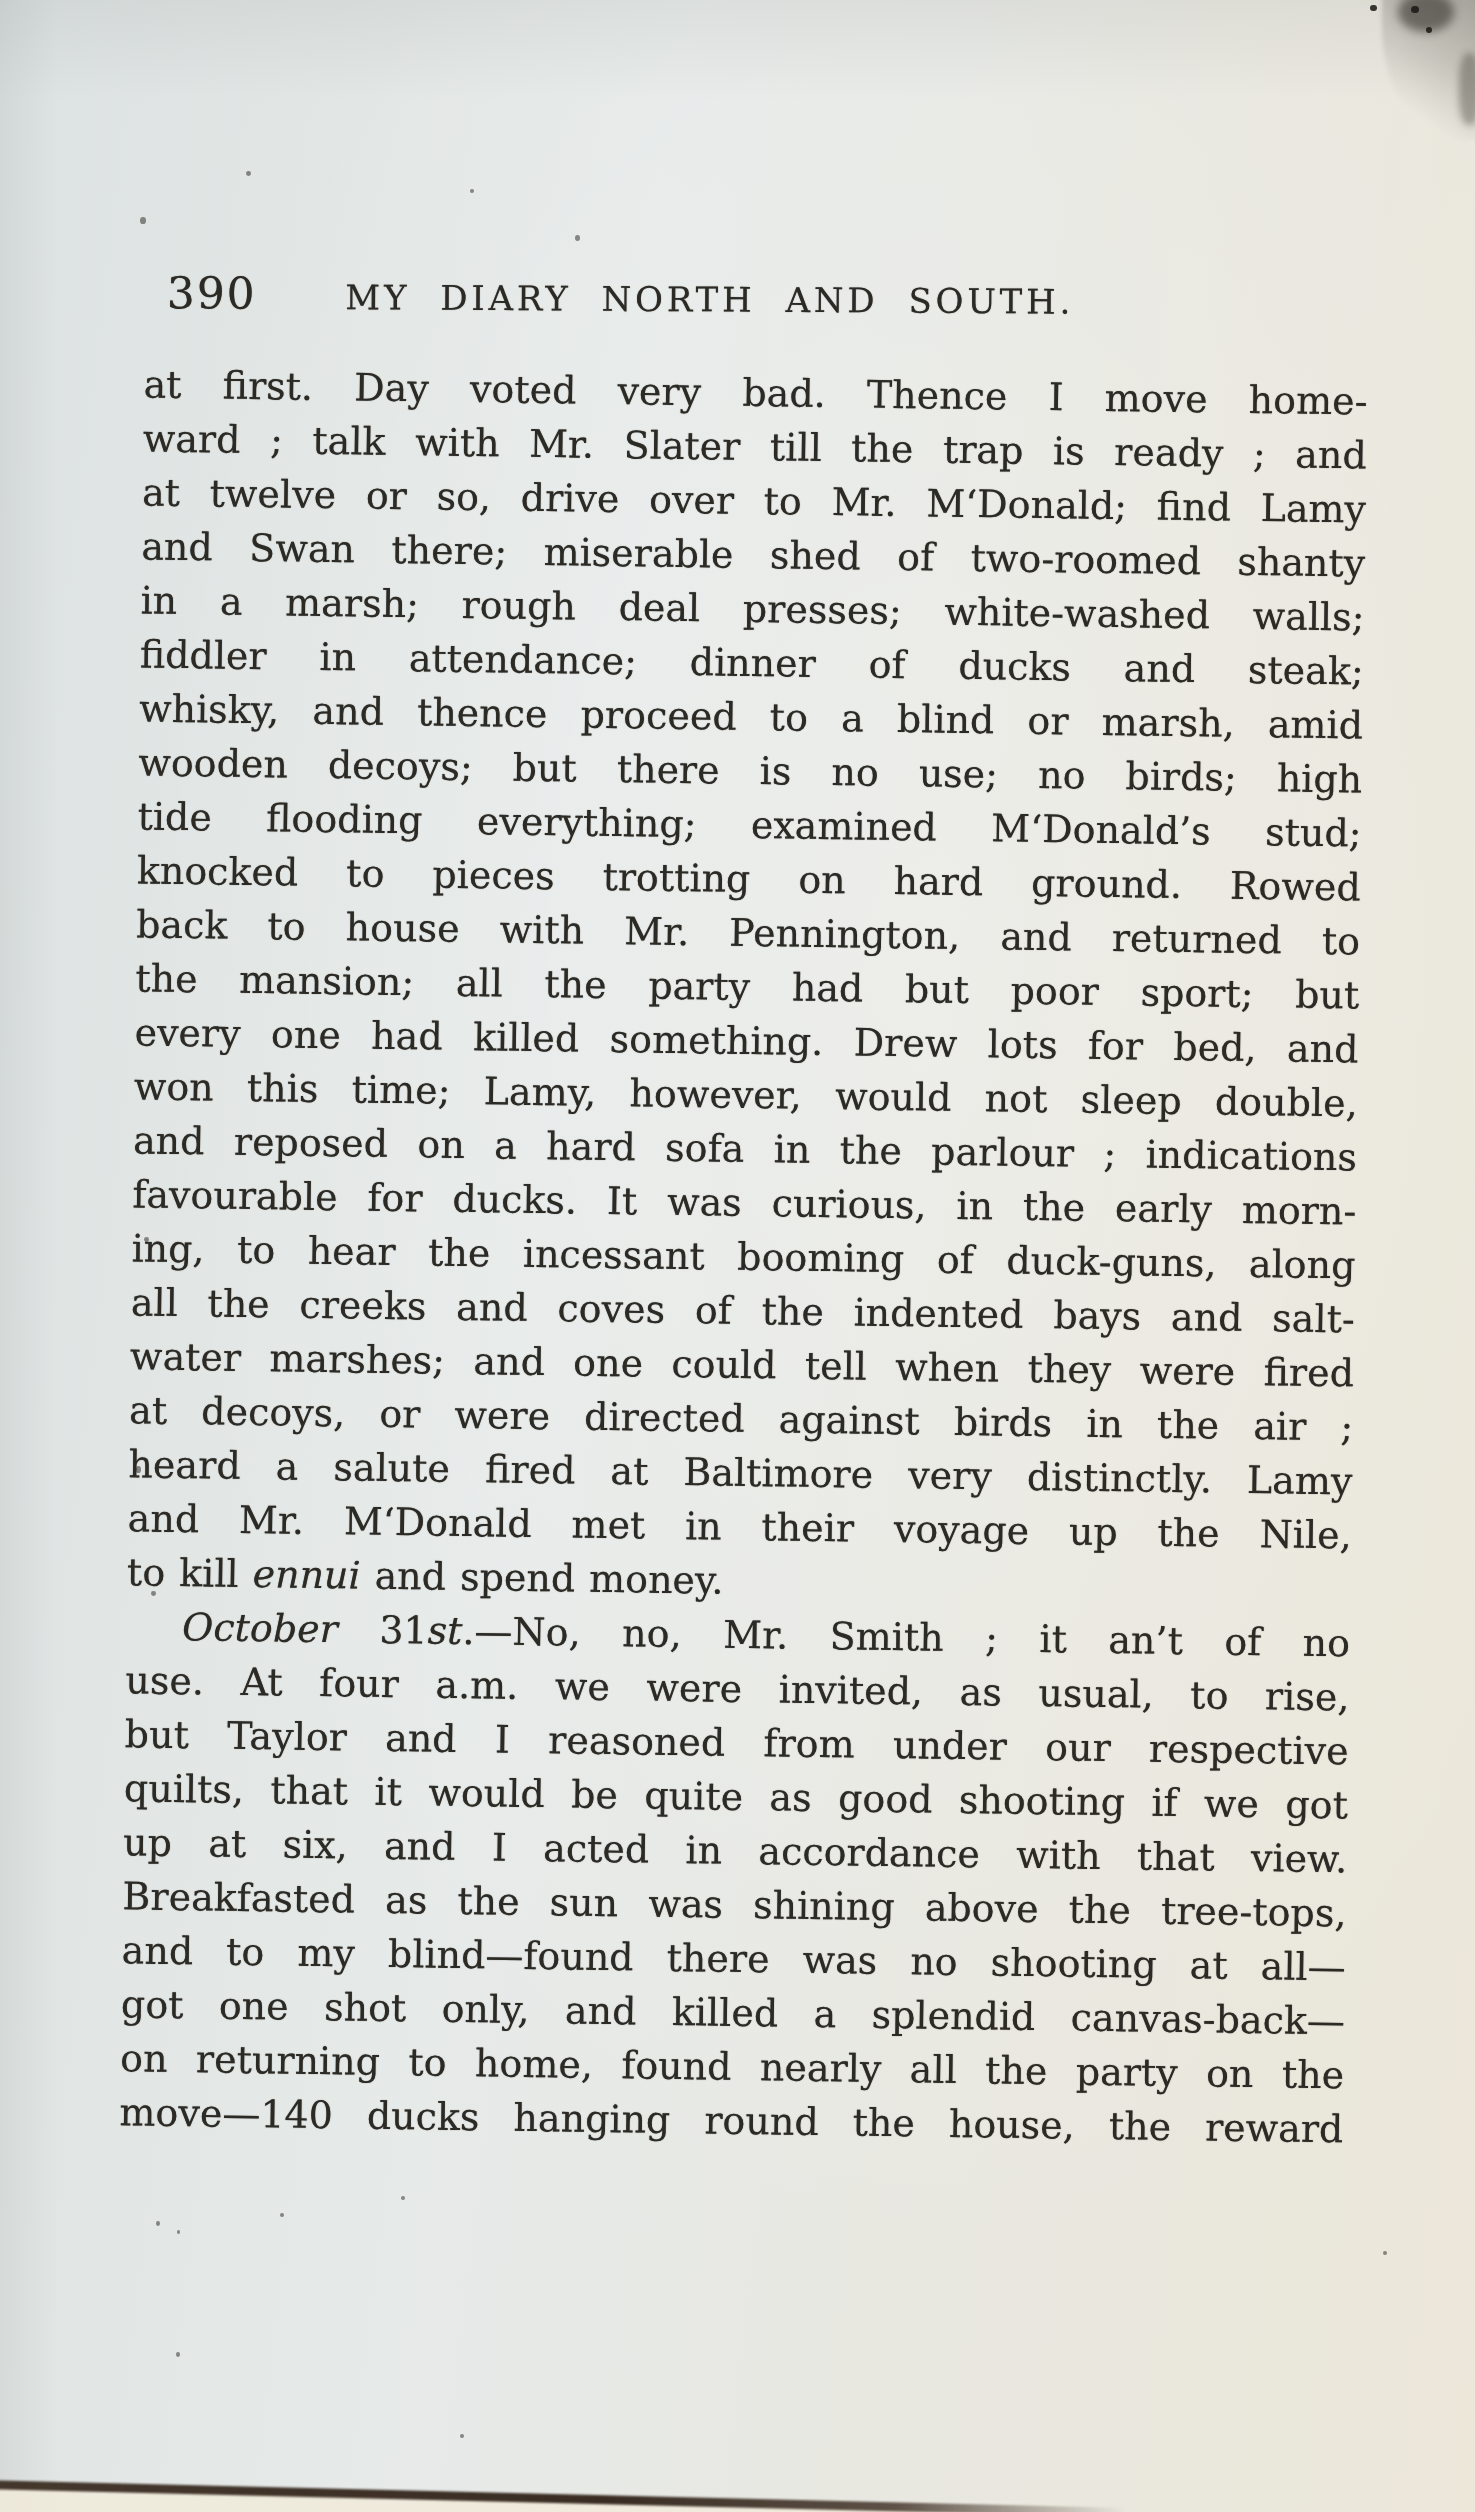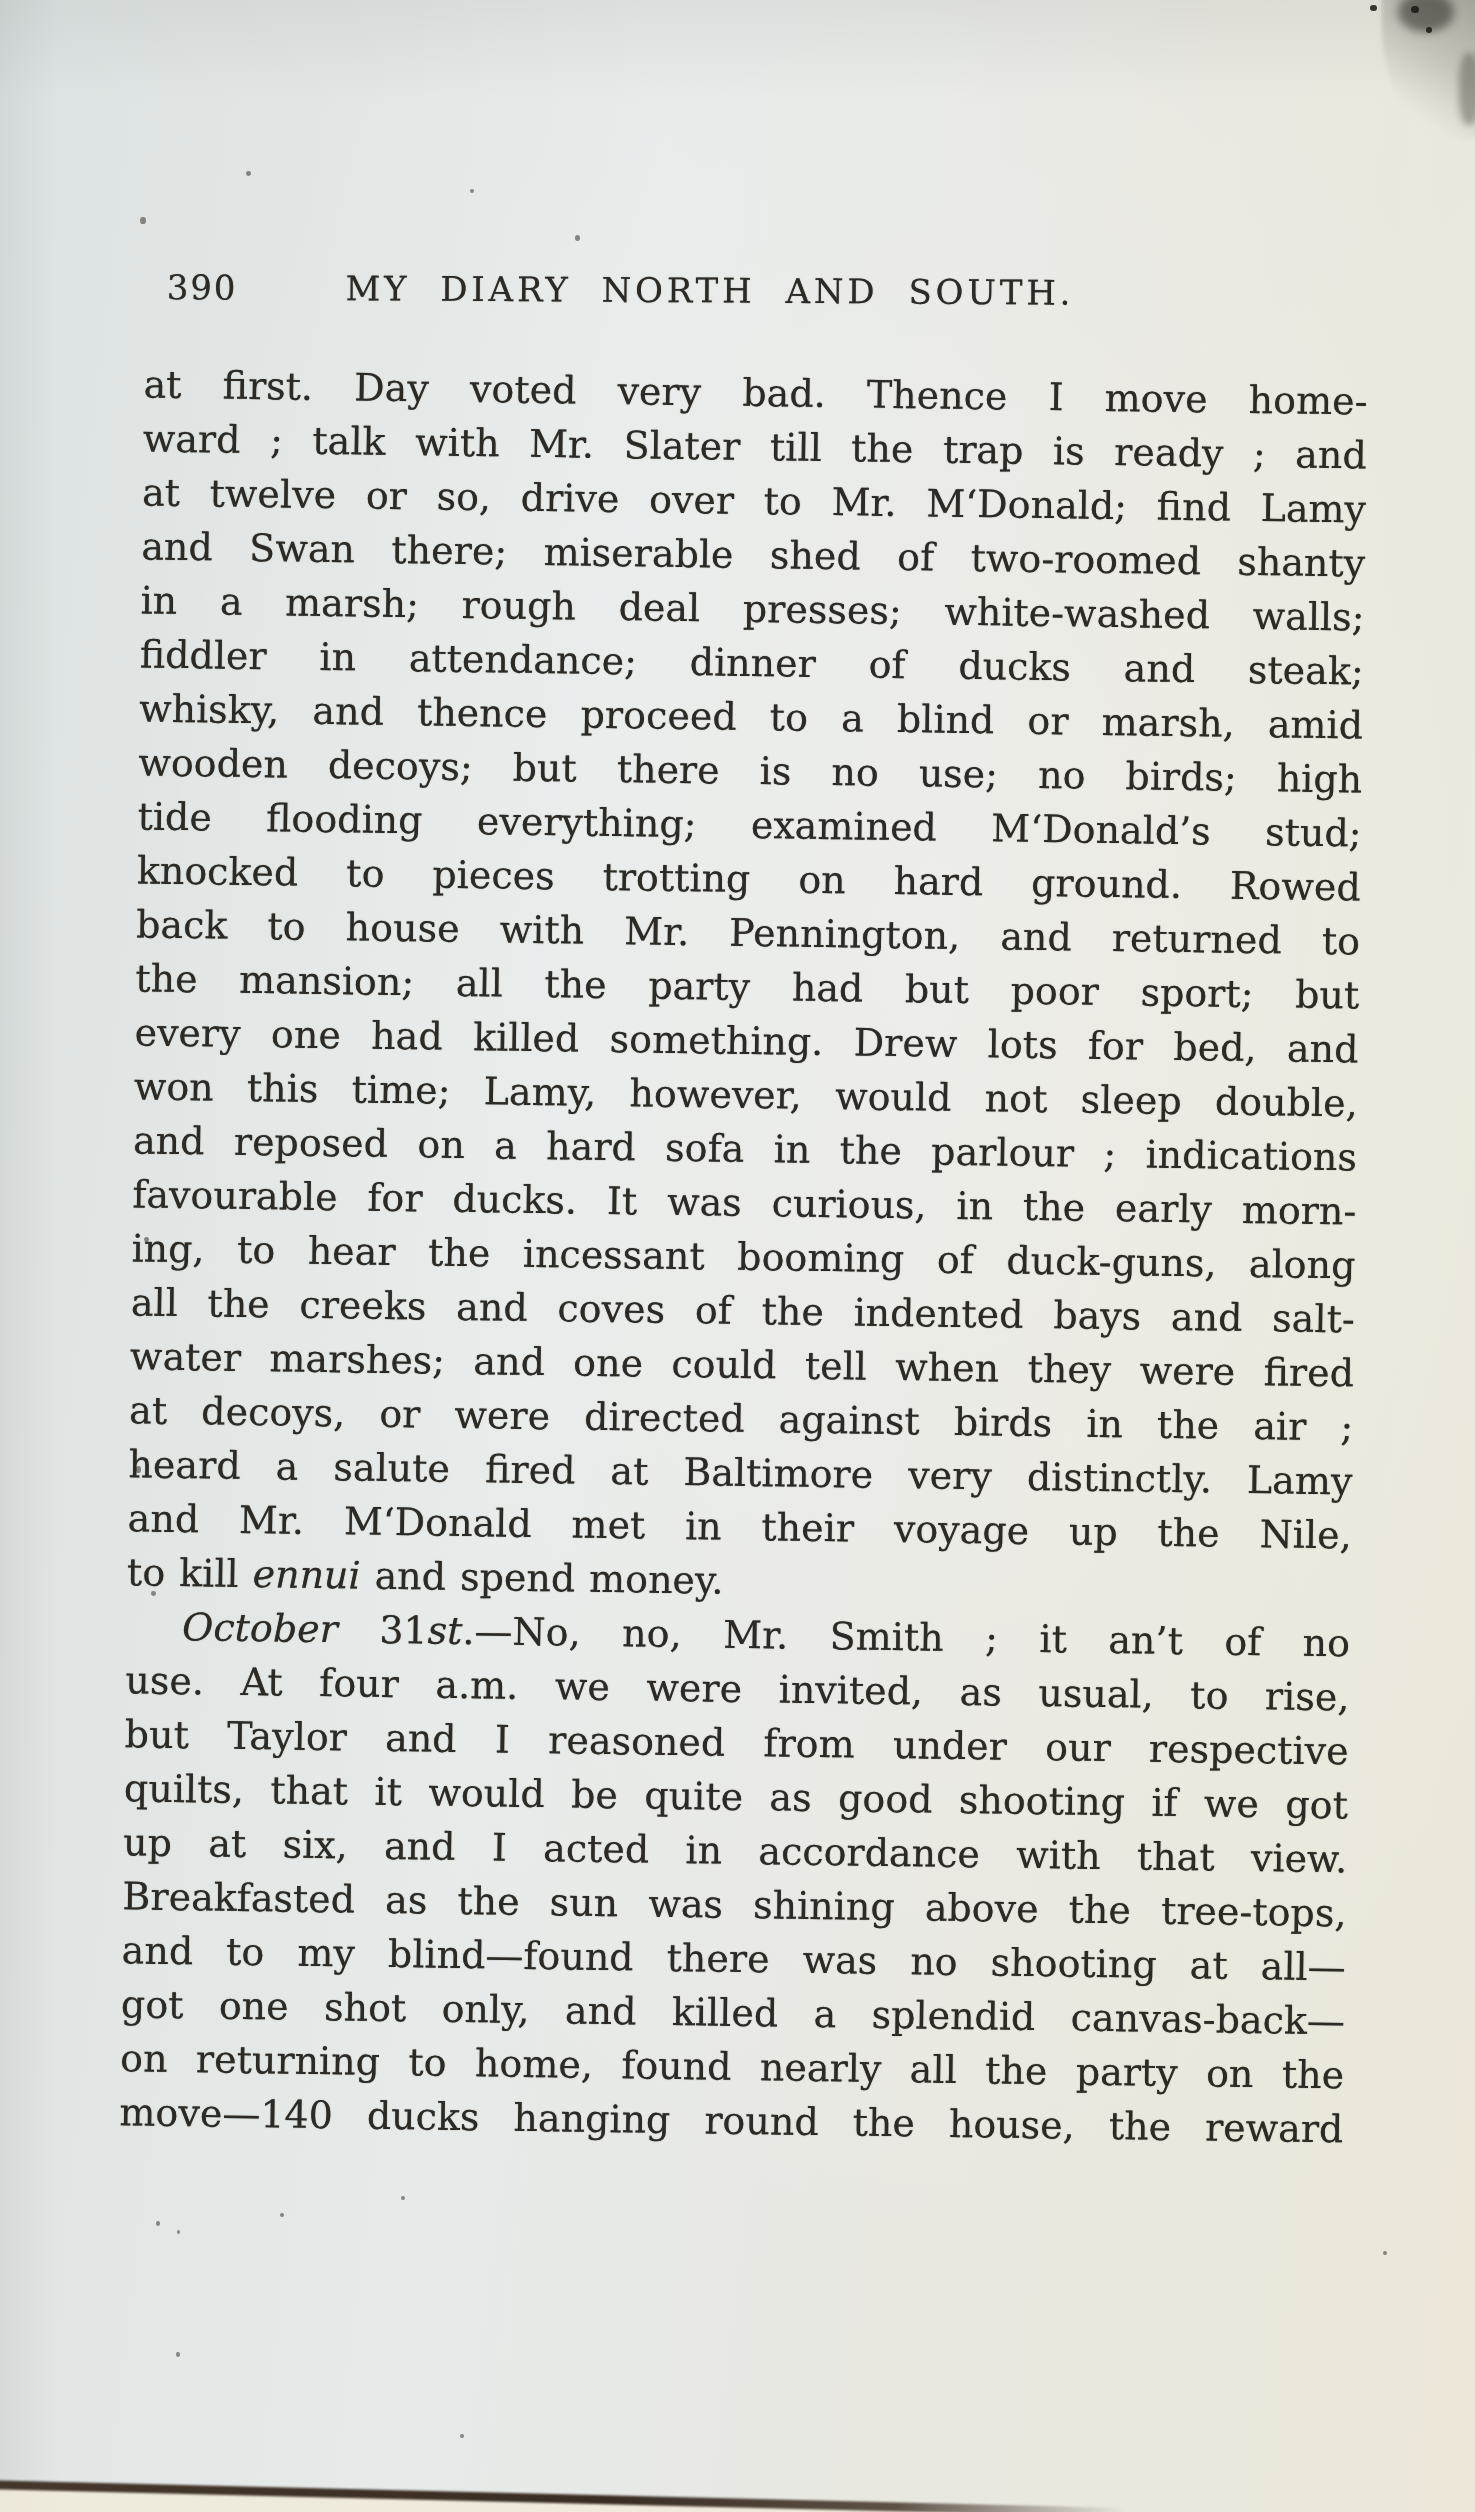--- a/index.html
+++ b/index.html
@@ -80,21 +80,21 @@
   .page-header {
     position: absolute;
     left: 144px; top: 267px; width: 1224px;
     display: grid;
     grid-template-columns: 144px 1fr 144px;
     align-items: baseline;
     transform: rotate(0.35deg);
     transform-origin: 0 0;
   }
   .page-number {
-    font-size: 34px;
+    font-size: 44px;
     letter-spacing: 1.9px;
     padding-left: 23px;
     text-shadow: 0 0 1px rgba(44,42,37,0.65);
   }
   .running-title {
     font-size: 34px;
     text-align: center;
     letter-spacing: 3.8px;
     word-spacing: 15.4px;
     transform: translateX(-46px);

